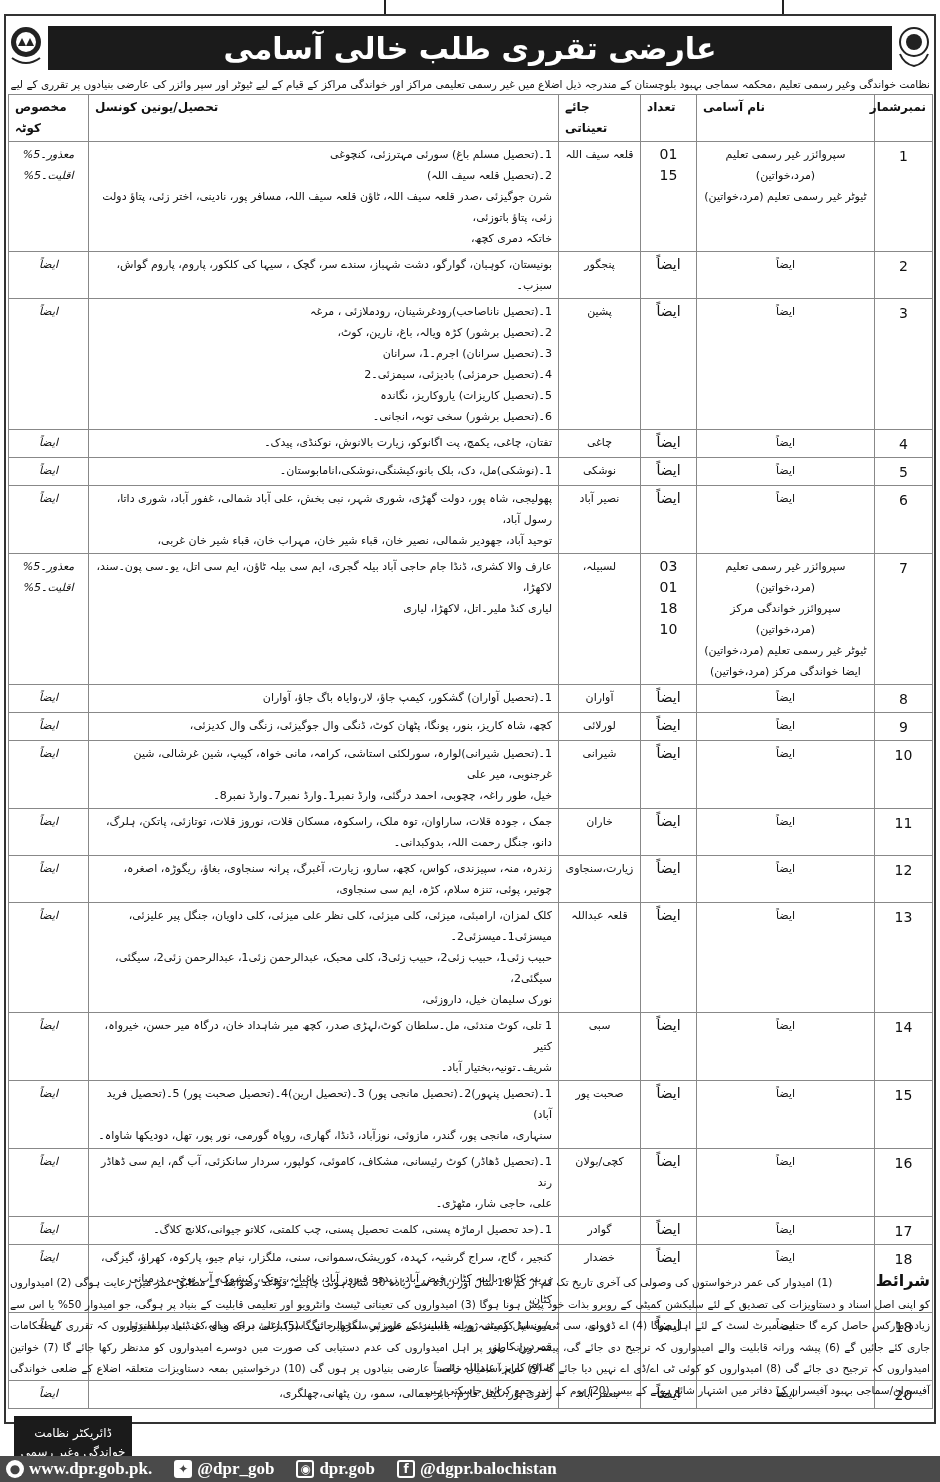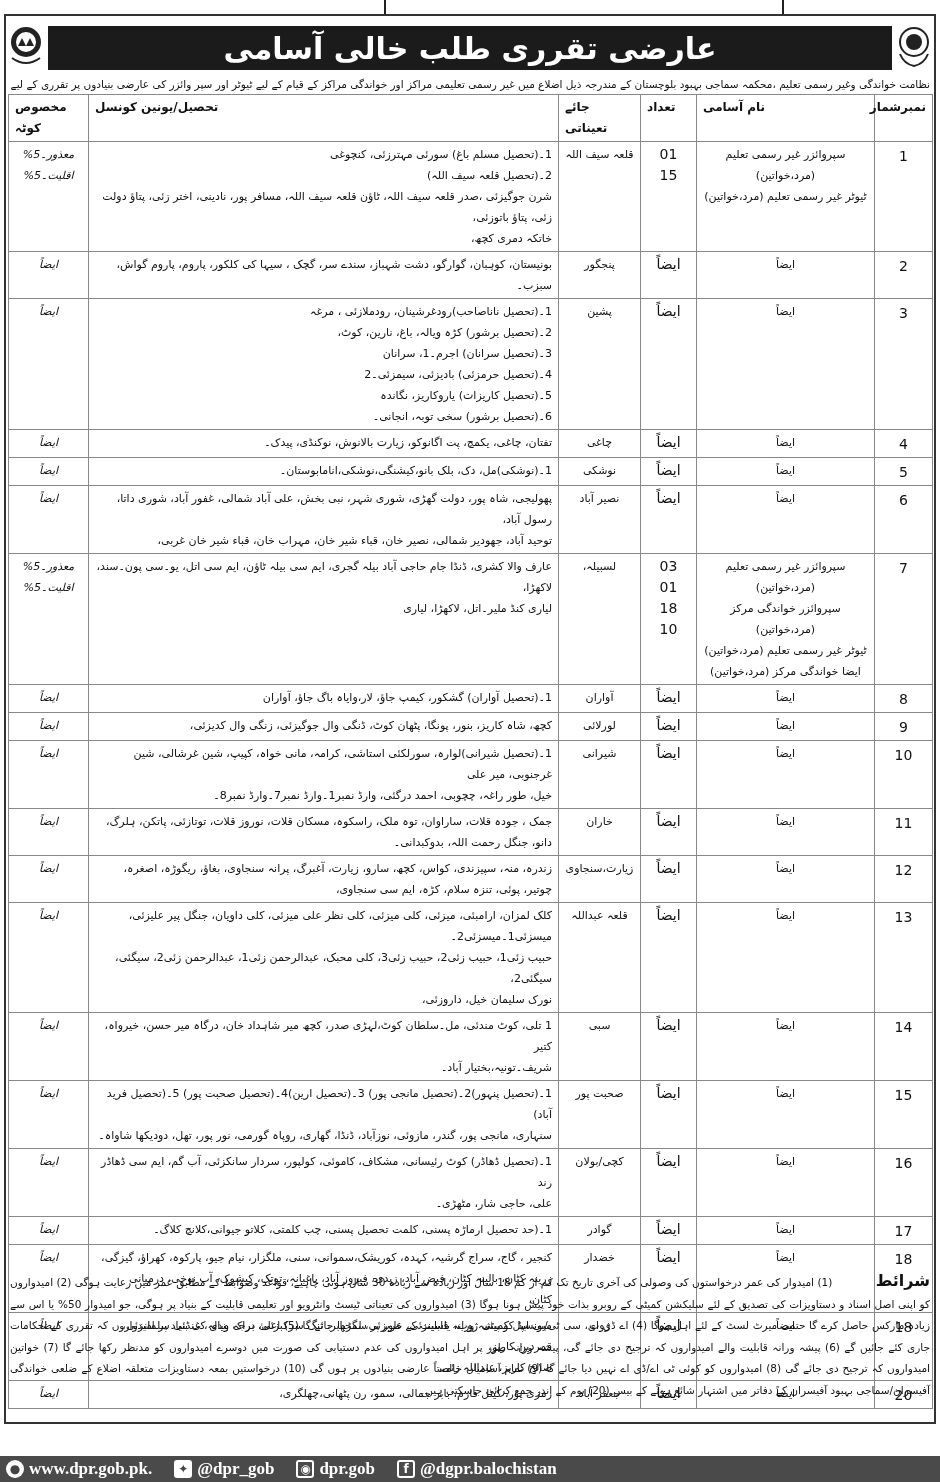--- a/index.html
+++ b/index.html
@@ -436,20 +436,24 @@
           </td>
         </tr>
       </tbody>
   </table>
 
   <div class="conditions">
     <span class="lbl">شرائط</span>
     <span>(1) امیدوار کی عمر درخواستوں کی وصولی کی آخری تاریخ تک کم از کم 18 سال اور زیادہ سے زیادہ 30 سال ہونی چاہیے، قواعد وضوابط کے مطابق عمر میں رعایت ہوگی (2) امیدواروں کو اپنی اصل اسناد و دستاویزات کی تصدیق کے لئے سلیکشن کمیٹی کے روبرو بذات خود پیش ہونا ہوگا (3) امیدواروں کی تعیناتی ٹیسٹ وانٹرویو اور تعلیمی قابلیت کے بنیاد پر ہوگی، جو امیدوار 50% یا اس سے زیادہ مارکس حاصل کرے گا حتمی میرٹ لسٹ کے لئے اہل ہوگا (4) اے ڈی ای، سی ٹی/بی ایڈ کو پیشہ ورانہ قابلیت کے طور پر سمجھا جائے گا (5) اعلیٰ درجہ بندی کی بنیاد پر امیدواروں کہ تقرری کے احکامات جاری کئے جائیں گے (6) پیشہ ورانہ قابلیت والے امیدواروں کہ ترجیح دی جائے گی، پیشہ ورانہ طور پر اہل امیدواروں کی عدم دستیابی کی صورت میں دوسرے امیدواروں کو مدنظر رکھا جائے گا (7) خواتین امیدواروں کہ ترجیح دی جائے گی (8) امیدواروں کو کوئی ٹی اے/ڈی اے نہیں دیا جائے گا (9) تمام آسامیاں خالصتاً عارضی بنیادوں پر ہوں گی (10) درخواستیں بمعہ دستاویزات متعلقہ اضلاع کے ضلعی خواندگی آفیسران/سماجی بہبود آفیسران کے دفاتر میں اشتہار شائع ہونے کے بیس (20) یوم کے اندر جمع کرائی جاسکتی ہیں۔</span>
   </div>
 
+  <div class="signbox">
+    <div>ڈائریکٹر نظامت خواندگی وغیر رسمی</div>
+    <div>تعلیم، محکمہ سماجی بہبود بلوچستان</div>
+  </div>
 
   <div class="prq">PRQ No 3817/27-03-2025</div>
 </div>
 
 <div class="footer">
   <div class="item">
     <span class="ico" style="background:#fff;color:#444;border-radius:50%">●</span>
     <span>www.dpr.gob.pk.</span>
   </div>
   <div class="item">

